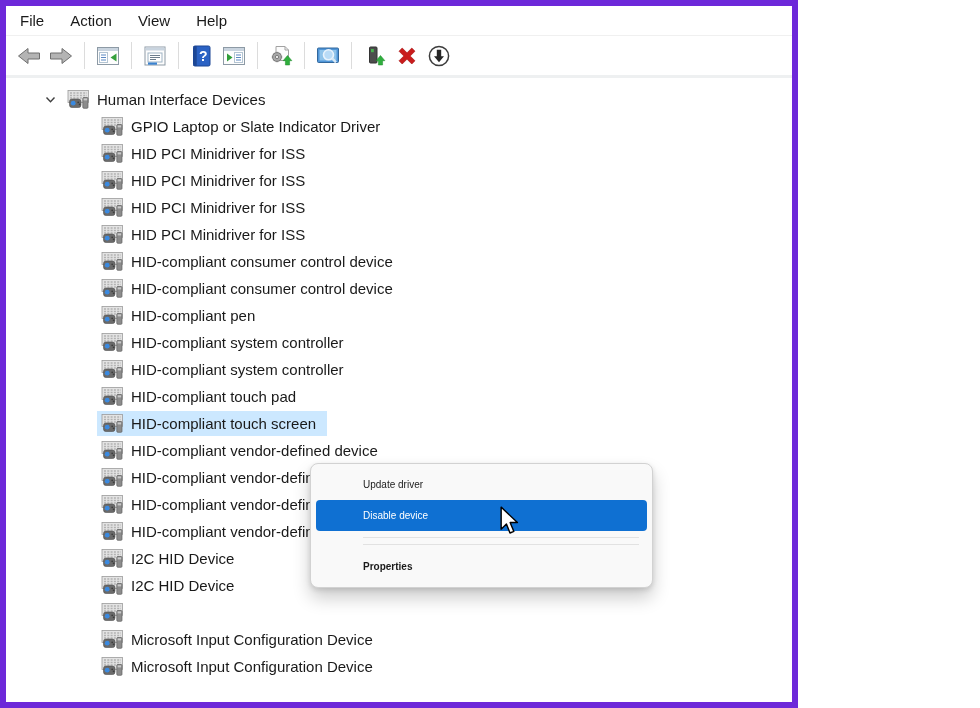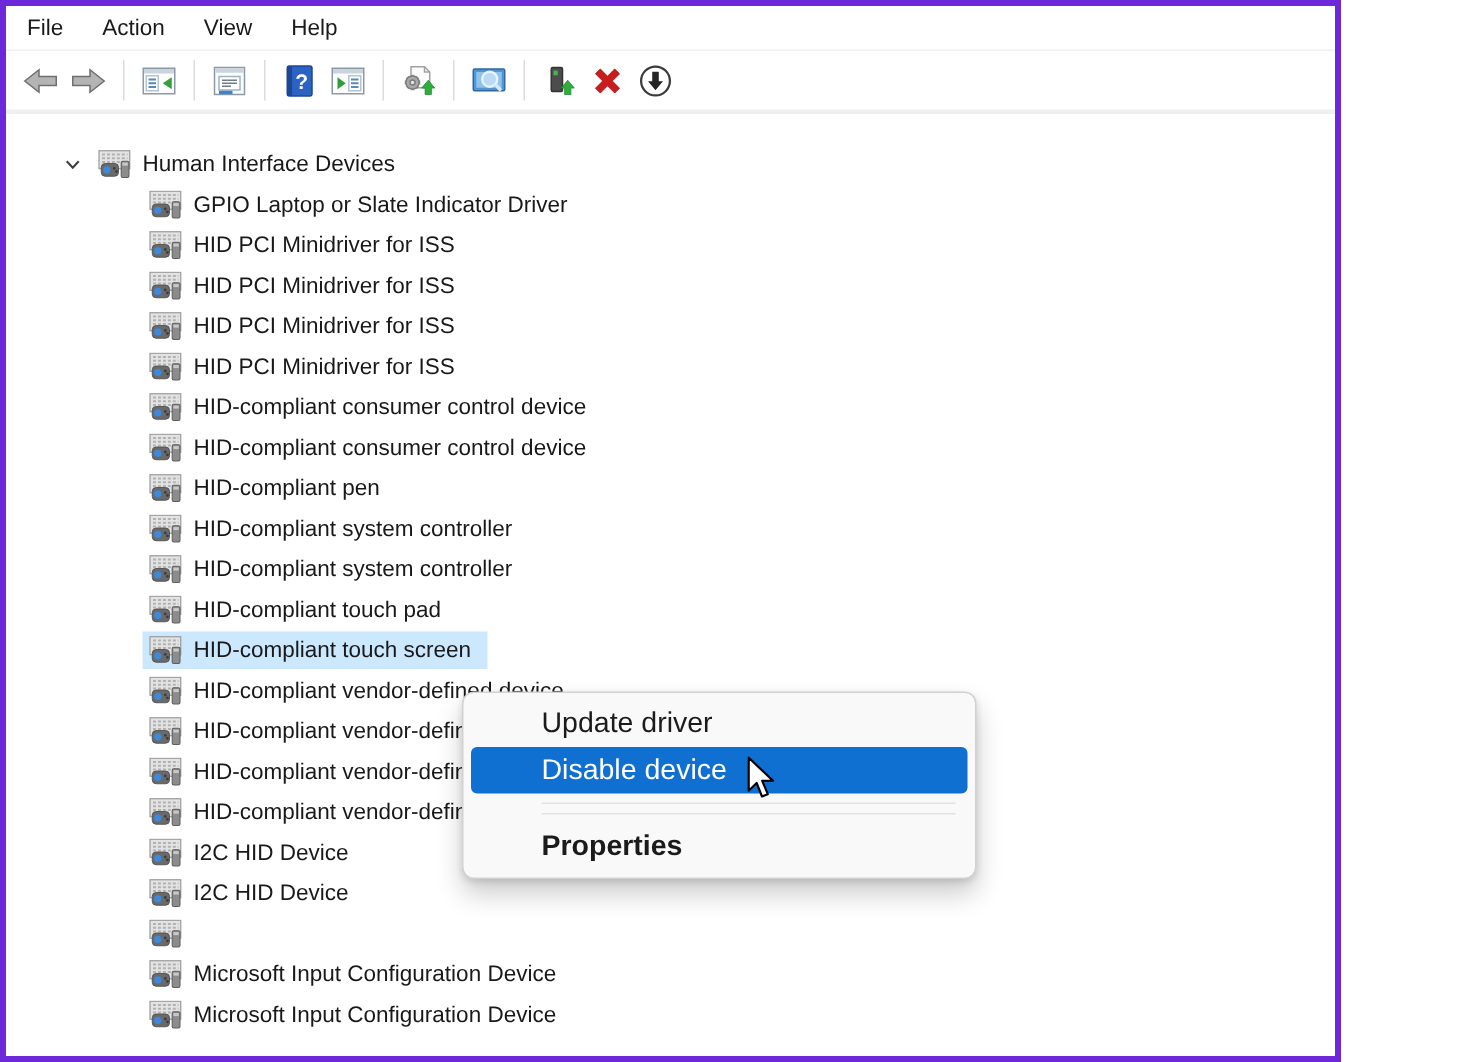--- a/index.html
+++ b/index.html
@@ -1,51 +1,51 @@
 <!DOCTYPE html>
 <html><head>
 <meta charset="utf-8">
 <style>
   * { margin:0; padding:0; box-sizing:border-box; }
   html,body { width:980px; height:708px; overflow:hidden; background:#fff;
               font-family:"Liberation Sans", sans-serif; }
-  #app { width:894px; height:708px; border:4px solid #6d28d9; position:relative;
+  #app { width:798px; height:708px; border:6px solid #6d28d9; position:relative;
          background:#bef264; overflow:hidden; }
 
   
   .menubar { height:30px; display:flex; align-items:stretch; background:#fff;
              border-bottom:1px solid #f0f0f0; padding-left:1px; }
   .menubar-item { font-size:15px; color:#1a1a1a; line-height:29px; padding:0 13px;
                   cursor:default; }
 
   
   .toolbar { height:42px; display:flex; align-items:center; background:#fff;
              border-bottom:3px solid #eef0f1; padding-left:7px; }
   .tbtn { width:30px; height:30px; display:flex; align-items:center; justify-content:center;
           margin:0 1px; border-radius:3px; }
   .tsep { width:1px; height:27px; background:#dcdcdc; margin:0 7px; }
 
   
-  .content { position:relative; height:631px; background:#fff; padding-top:20px;
+  .content { position:relative; height:631px; background:#fff; padding-top:8px;
              overflow:hidden; }
   .trow { height:27px; display:flex; align-items:center; font-size:15px; color:#191919;
           white-space:nowrap; }
   .trow.root { padding-left:37px; }
   .chev { width:15px; height:15px; margin-right:9px; flex:0 0 auto; }
   .trow.child { padding-left:91px; }
   .hl { display:inline-flex; align-items:center; height:25px; padding:0 11px 0 4px; }
   .hl.selected { background:#cce8ff; }
   .devicon { width:23px; height:19px; margin-right:7px; flex:0 0 auto; }
   .row-label { line-height:25px; }
 
   
   .context-menu { position:absolute; left:304px; top:457px; width:343px; z-index:10;
                   background:#f9f9f9; border:1px solid #d2d2d2; border-radius:8px;
                   box-shadow:0 10px 18px rgba(0,0,0,.20), 0 2px 5px rgba(0,0,0,.12);
-                  padding:5px 0; font-size:19px; color:#1b1b1b; }
+                  padding:5px 0; font-size:10px; color:#1b1b1b; }
   .cm-item { height:31px; line-height:31px; margin:0 5px; padding-left:47px;
              border-radius:4px; cursor:default; }
   .cm-item.highlighted { background:#0f70d2; color:#fff; }
   .cm-item.bold { font-weight:700; }
   .cm-sep { height:1px; background:#e2e2e2; margin:6px 13px 6px 52px; }
 
   
   .cursor { position:absolute; left:492px; top:500px; z-index:20; pointer-events:none; }
 </style>
 </head>

